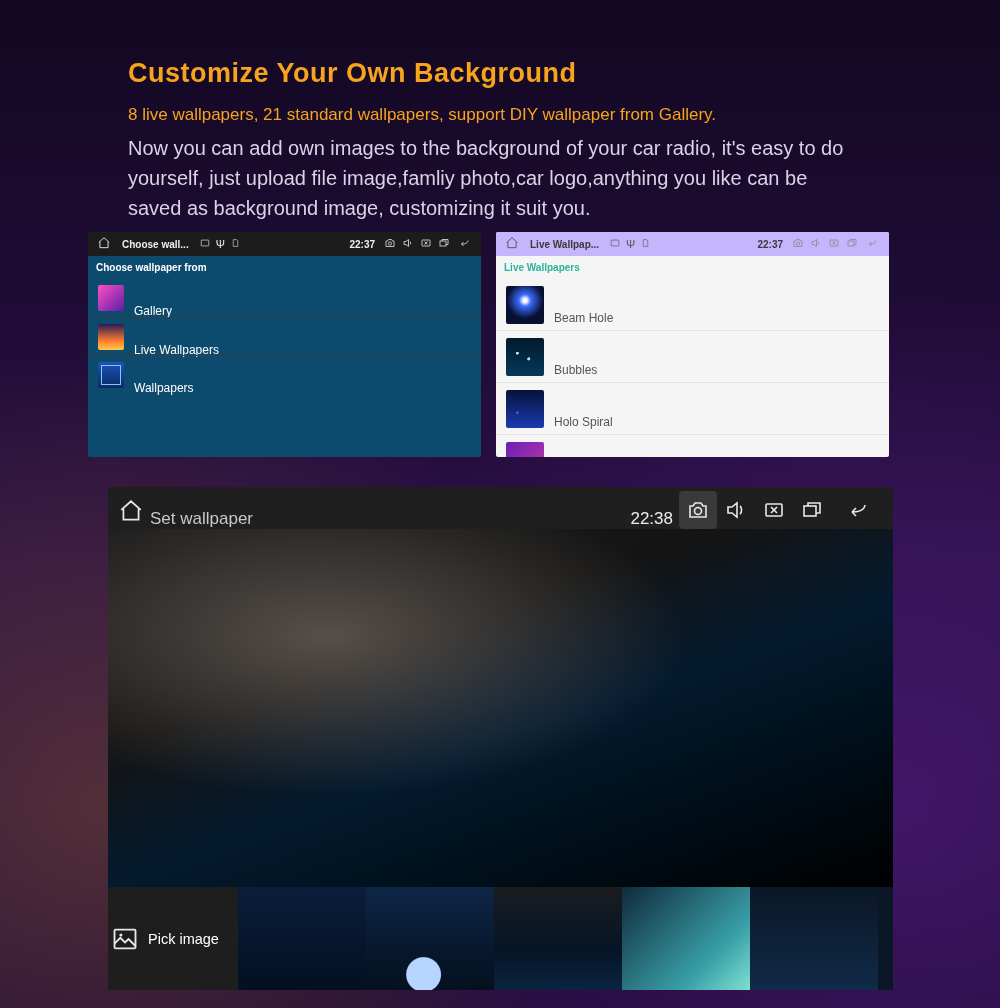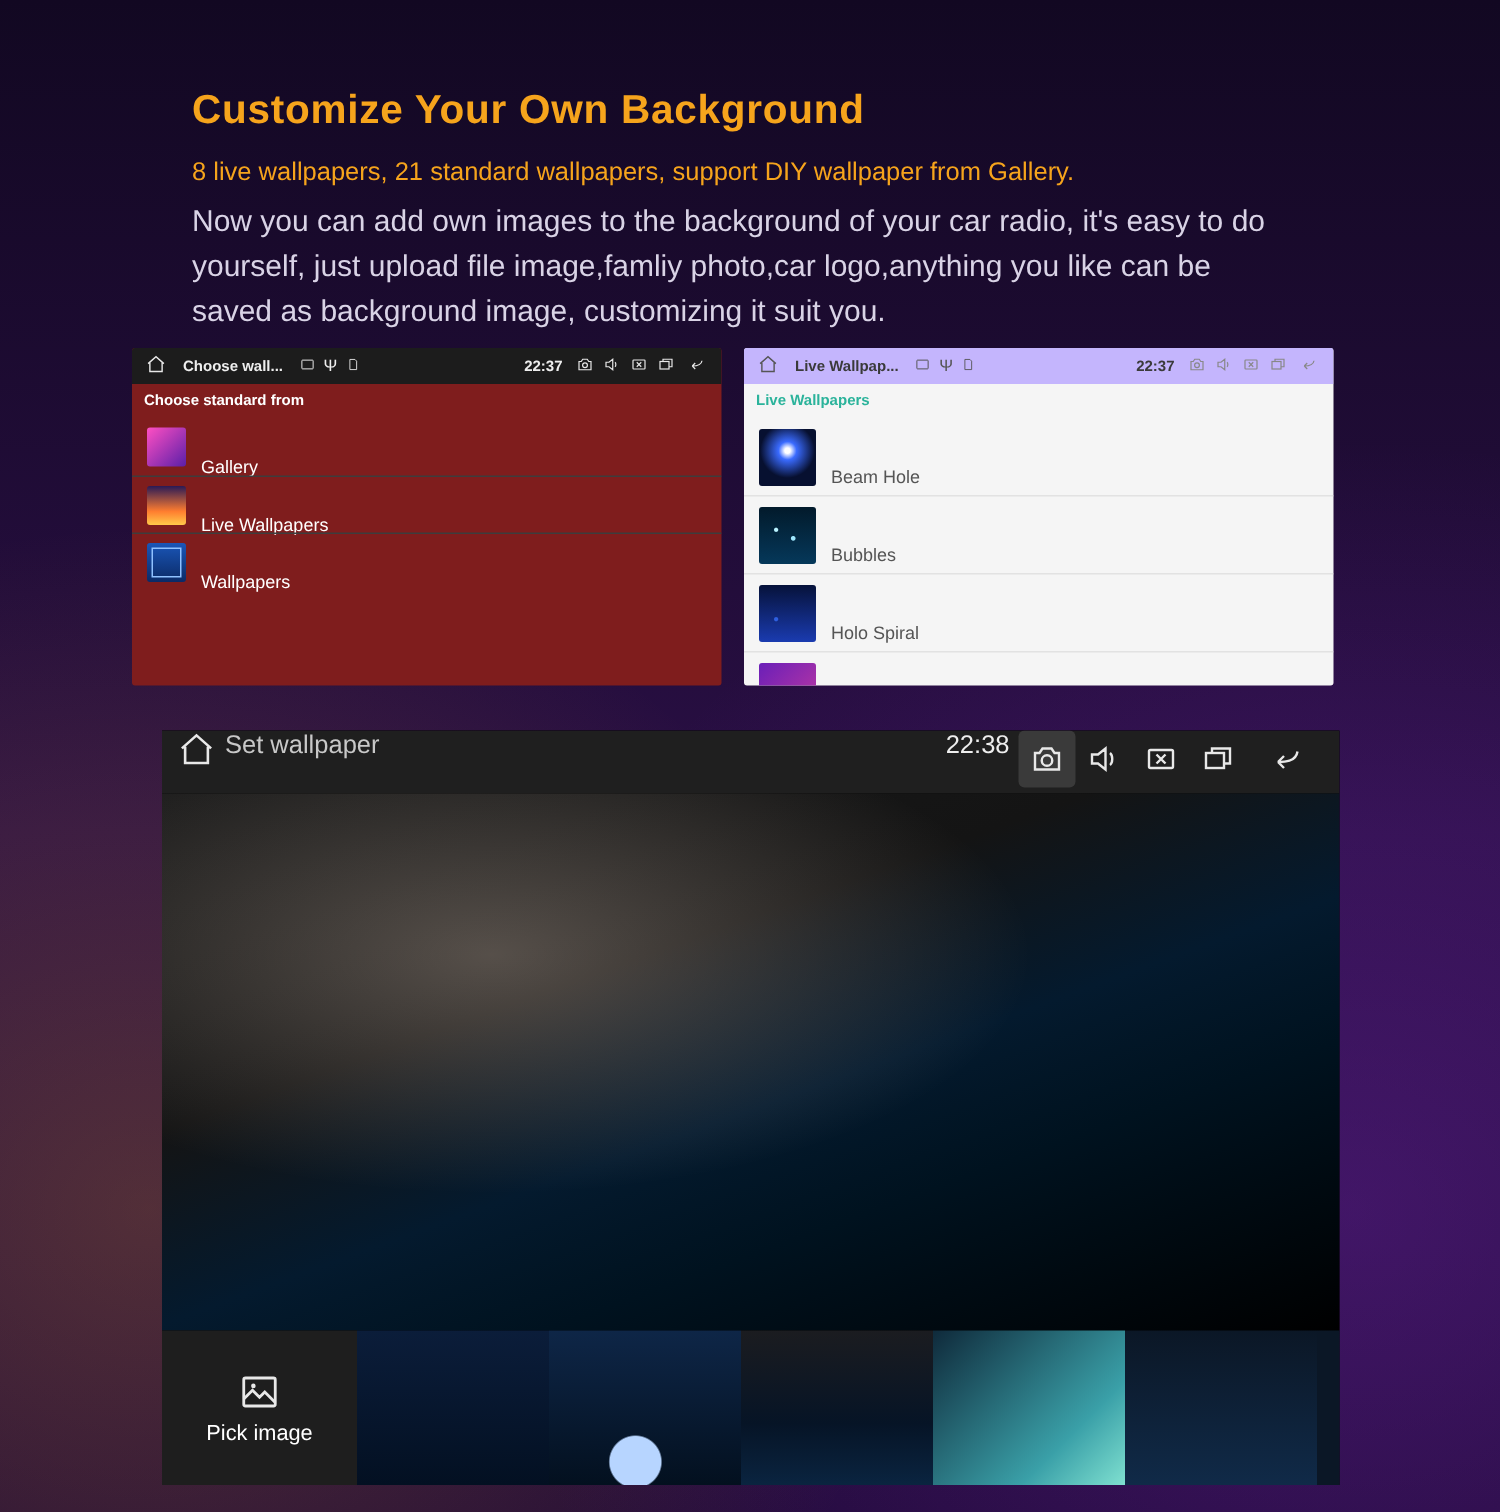--- a/index.html
+++ b/index.html
@@ -29,21 +29,21 @@
     font-size: 17px;
     margin-bottom: 8px;
   }
   .head .body {
     color: #d9d3e6;
     font-size: 20px;
     line-height: 1.5;
   }
   .row2 { position: absolute; left: 88px; top: 232px; display: flex; gap: 15px; }
   .panel { width: 393px; height: 225px; border-radius: 2px; overflow: hidden; position: relative; }
-  .panel.dark { background: #7f1d1d; color: #fff; }
+  .panel.dark { background: #0c4a6e; color: #fff; }
   .panel.light { background: #f5f5f5; color: #444; }
 
   
   .bar { height: 24px; background: #1c1c1c; display: flex; align-items: center; padding: 0 6px; font-size: 10px; color: #eee; }
   .bar.light { background: #c4b5fd; color: #3a3a3a; }
   .bar .spacer { flex: 1; }
   .bar .title { font-weight: 700; margin: 0 8px; white-space: nowrap; }
   .bar svg, .bar .glyph { margin: 0 3px; flex: 0 0 auto; }
   .bar .time { margin: 0 6px; font-weight: 700; }
   .glyph { font-size: 11px; line-height: 1; }
@@ -69,35 +69,35 @@
   .t-bub     { background: radial-gradient(circle at 60% 55%, #9fe8ff 0 4%, transparent 6%), radial-gradient(circle at 30% 40%, #b9f3ff 0 3%, transparent 5%), linear-gradient(#021a2b,#05385a); }
   .t-holo    { background: radial-gradient(circle at 30% 60%, #2e5fe0 0 3%, transparent 5%), linear-gradient(#06123a,#1a3bb0); }
   .t-beam    { background: linear-gradient(135deg,#6a1fb8,#c43aa0); }
 
   
   .panel3 {
     position: absolute; left: 108px; top: 487px;
     width: 785px; height: 503px;
     background: #000; overflow: hidden;
   }
-  .bar3 { height: 42px; background: #1f1f1f; display: flex; align-items: flex-start; padding: 0 10px; color: #eee; font-size: 17px; }
+  .bar3 { height: 42px; background: #1f1f1f; display: flex; align-items: flex-end; padding: 0 10px; color: #eee; font-size: 17px; }
   .bar3 .title { font-weight: 400; margin-left: 6px; color: #c8c8c8; }
   .bar3 .spacer { flex: 1; }
   .bar3 .ico { width: 38px; height: 38px; display: flex; align-items: center; justify-content: center; cursor: pointer; }
   .bar3 .ico.sel { background: #3a3a3a; border-radius: 4px; }
   .bar3 .time { margin-right: 6px; }
   .preview {
     height: 358px;
     background:
       radial-gradient(ellipse at 28% 30%, rgba(255,230,210,.28), transparent 45%),
       linear-gradient(160deg,#1a1a1a 0%, #141414 35%, #041a2e 55%, #00121f 70%, #000 100%);
   }
   .strip { height: 103px; display: flex; }
   .strip .tile { flex: 0 0 128px; height: 103px; position: relative; cursor: pointer; }
-  .strip .tile.pick { background:#1e1e1e; display:flex; flex-direction:column; align-items:center; justify-content:center; gap:6px; flex:0 0 130px;}
+  .strip .tile.pick { background:#1e1e1e; display:flex; flex-direction:row; align-items:center; justify-content:flex-start; gap:6px; flex:0 0 130px;}
   .strip .tile.pick .lbl { font-size:14.5px; color:#fff; }
   .thA{background:linear-gradient(#0b1d3a,#031022);}
   .thB{background:radial-gradient(circle at 45% 85%, #b7d5ff 0 15%, transparent 16%),linear-gradient(#0e2647,#03101f);}
   .thC{background:linear-gradient(#1b1c20,#061426 60%,#0a2440);}
   .thD{background:linear-gradient(135deg,#0f2a3b,#3aa0a8 70%,#7fe0d0);}
   .thE{background:linear-gradient(#0b1726,#102a48);}
   .thF{background:linear-gradient(#0b1726,#0b1726);}
 
   
   .i { stroke:#e8e8e8; stroke-width:1.6; fill:none; }
@@ -142,21 +142,21 @@
             <path class="i" d="M9 9l6 6M15 9l-6 6"></path>
           </svg></span>
       <span><svg width="12" height="12" viewBox="0 0 24 24">
             <rect class="i" x="4" y="8" width="12" height="10"></rect>
             <path class="i" d="M8 8V5h12v10h-4"></path>
           </svg></span>
       <span><svg width="16" height="12" viewBox="0 0 24 24">
             <path class="i" d="M20 7c-1 7-9 7-13 7m0 0 4 4m-4-4 4-4"></path>
           </svg></span>
     </div>
-    <div class="section-h">Choose standard from</div>
+    <div class="section-h">Choose wallpaper from</div>
     <div class="opt-list">
       <div class="opt">
         <div class="thumb t-gallery"></div>
         <span class="label">Gallery</span>
       </div>
       <div class="opt">
         <div class="thumb t-live"></div>
         <span class="label">Live Wallpapers</span>
       </div>
       <div class="opt">

